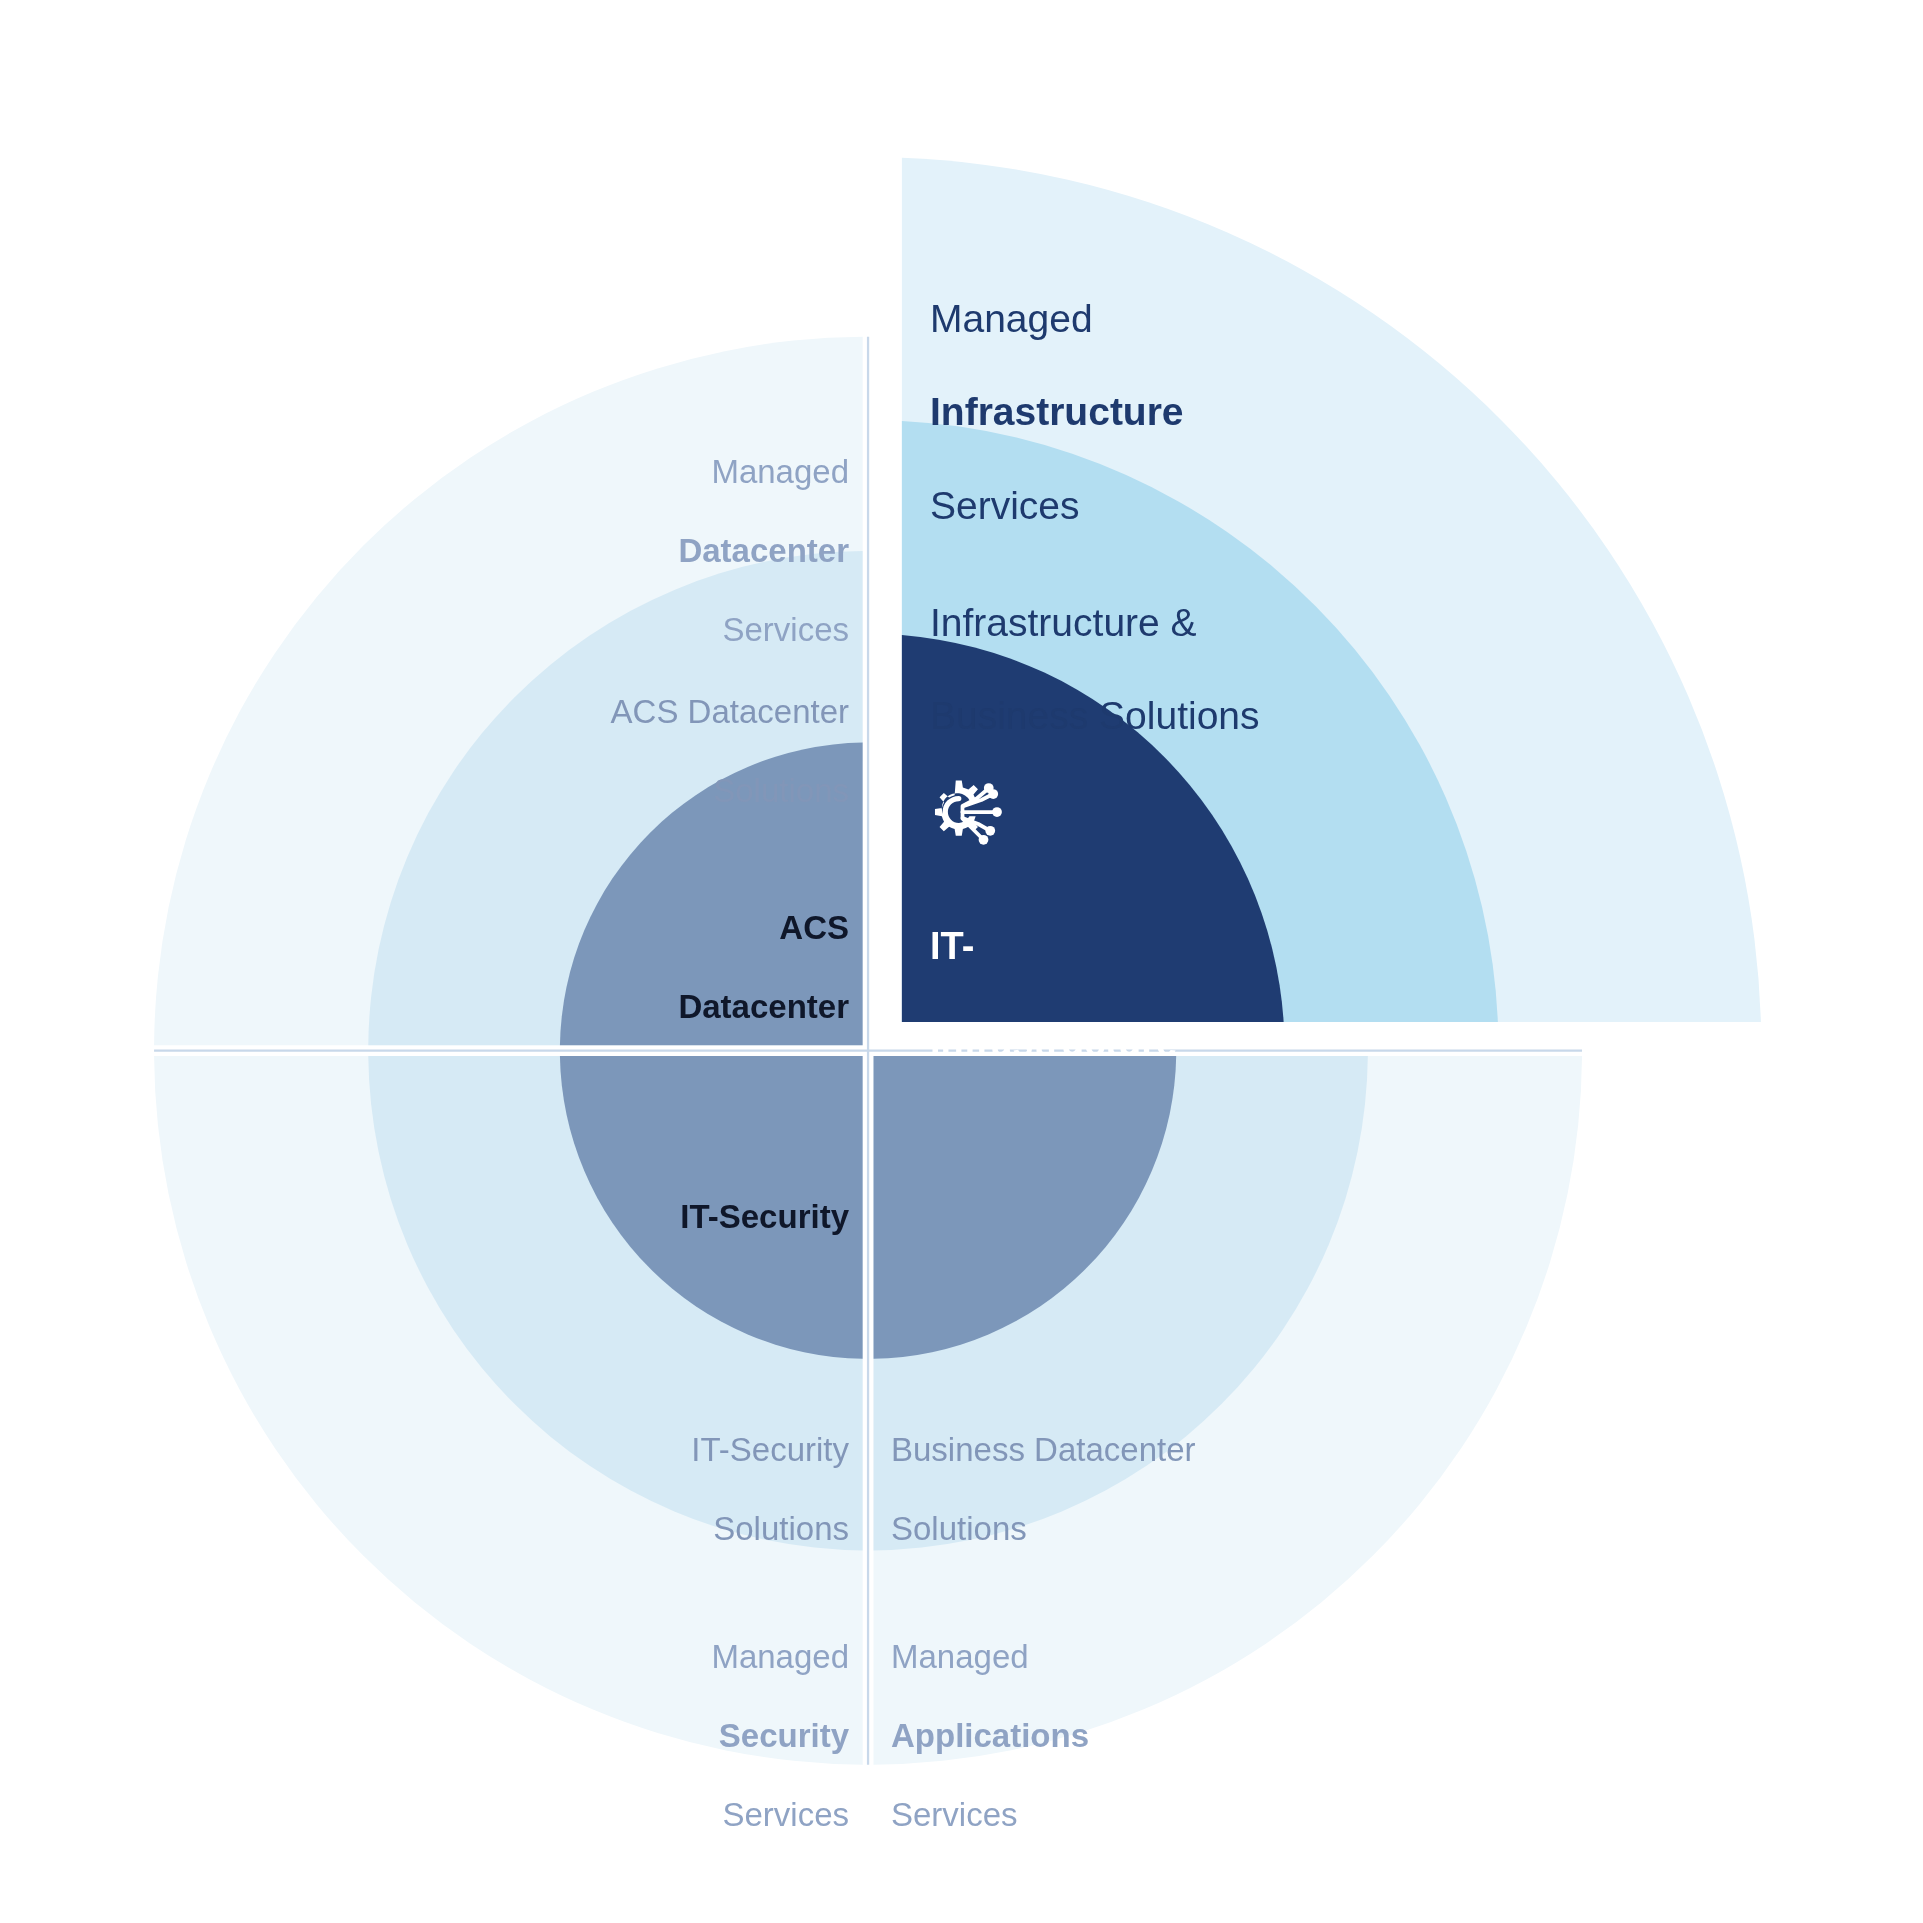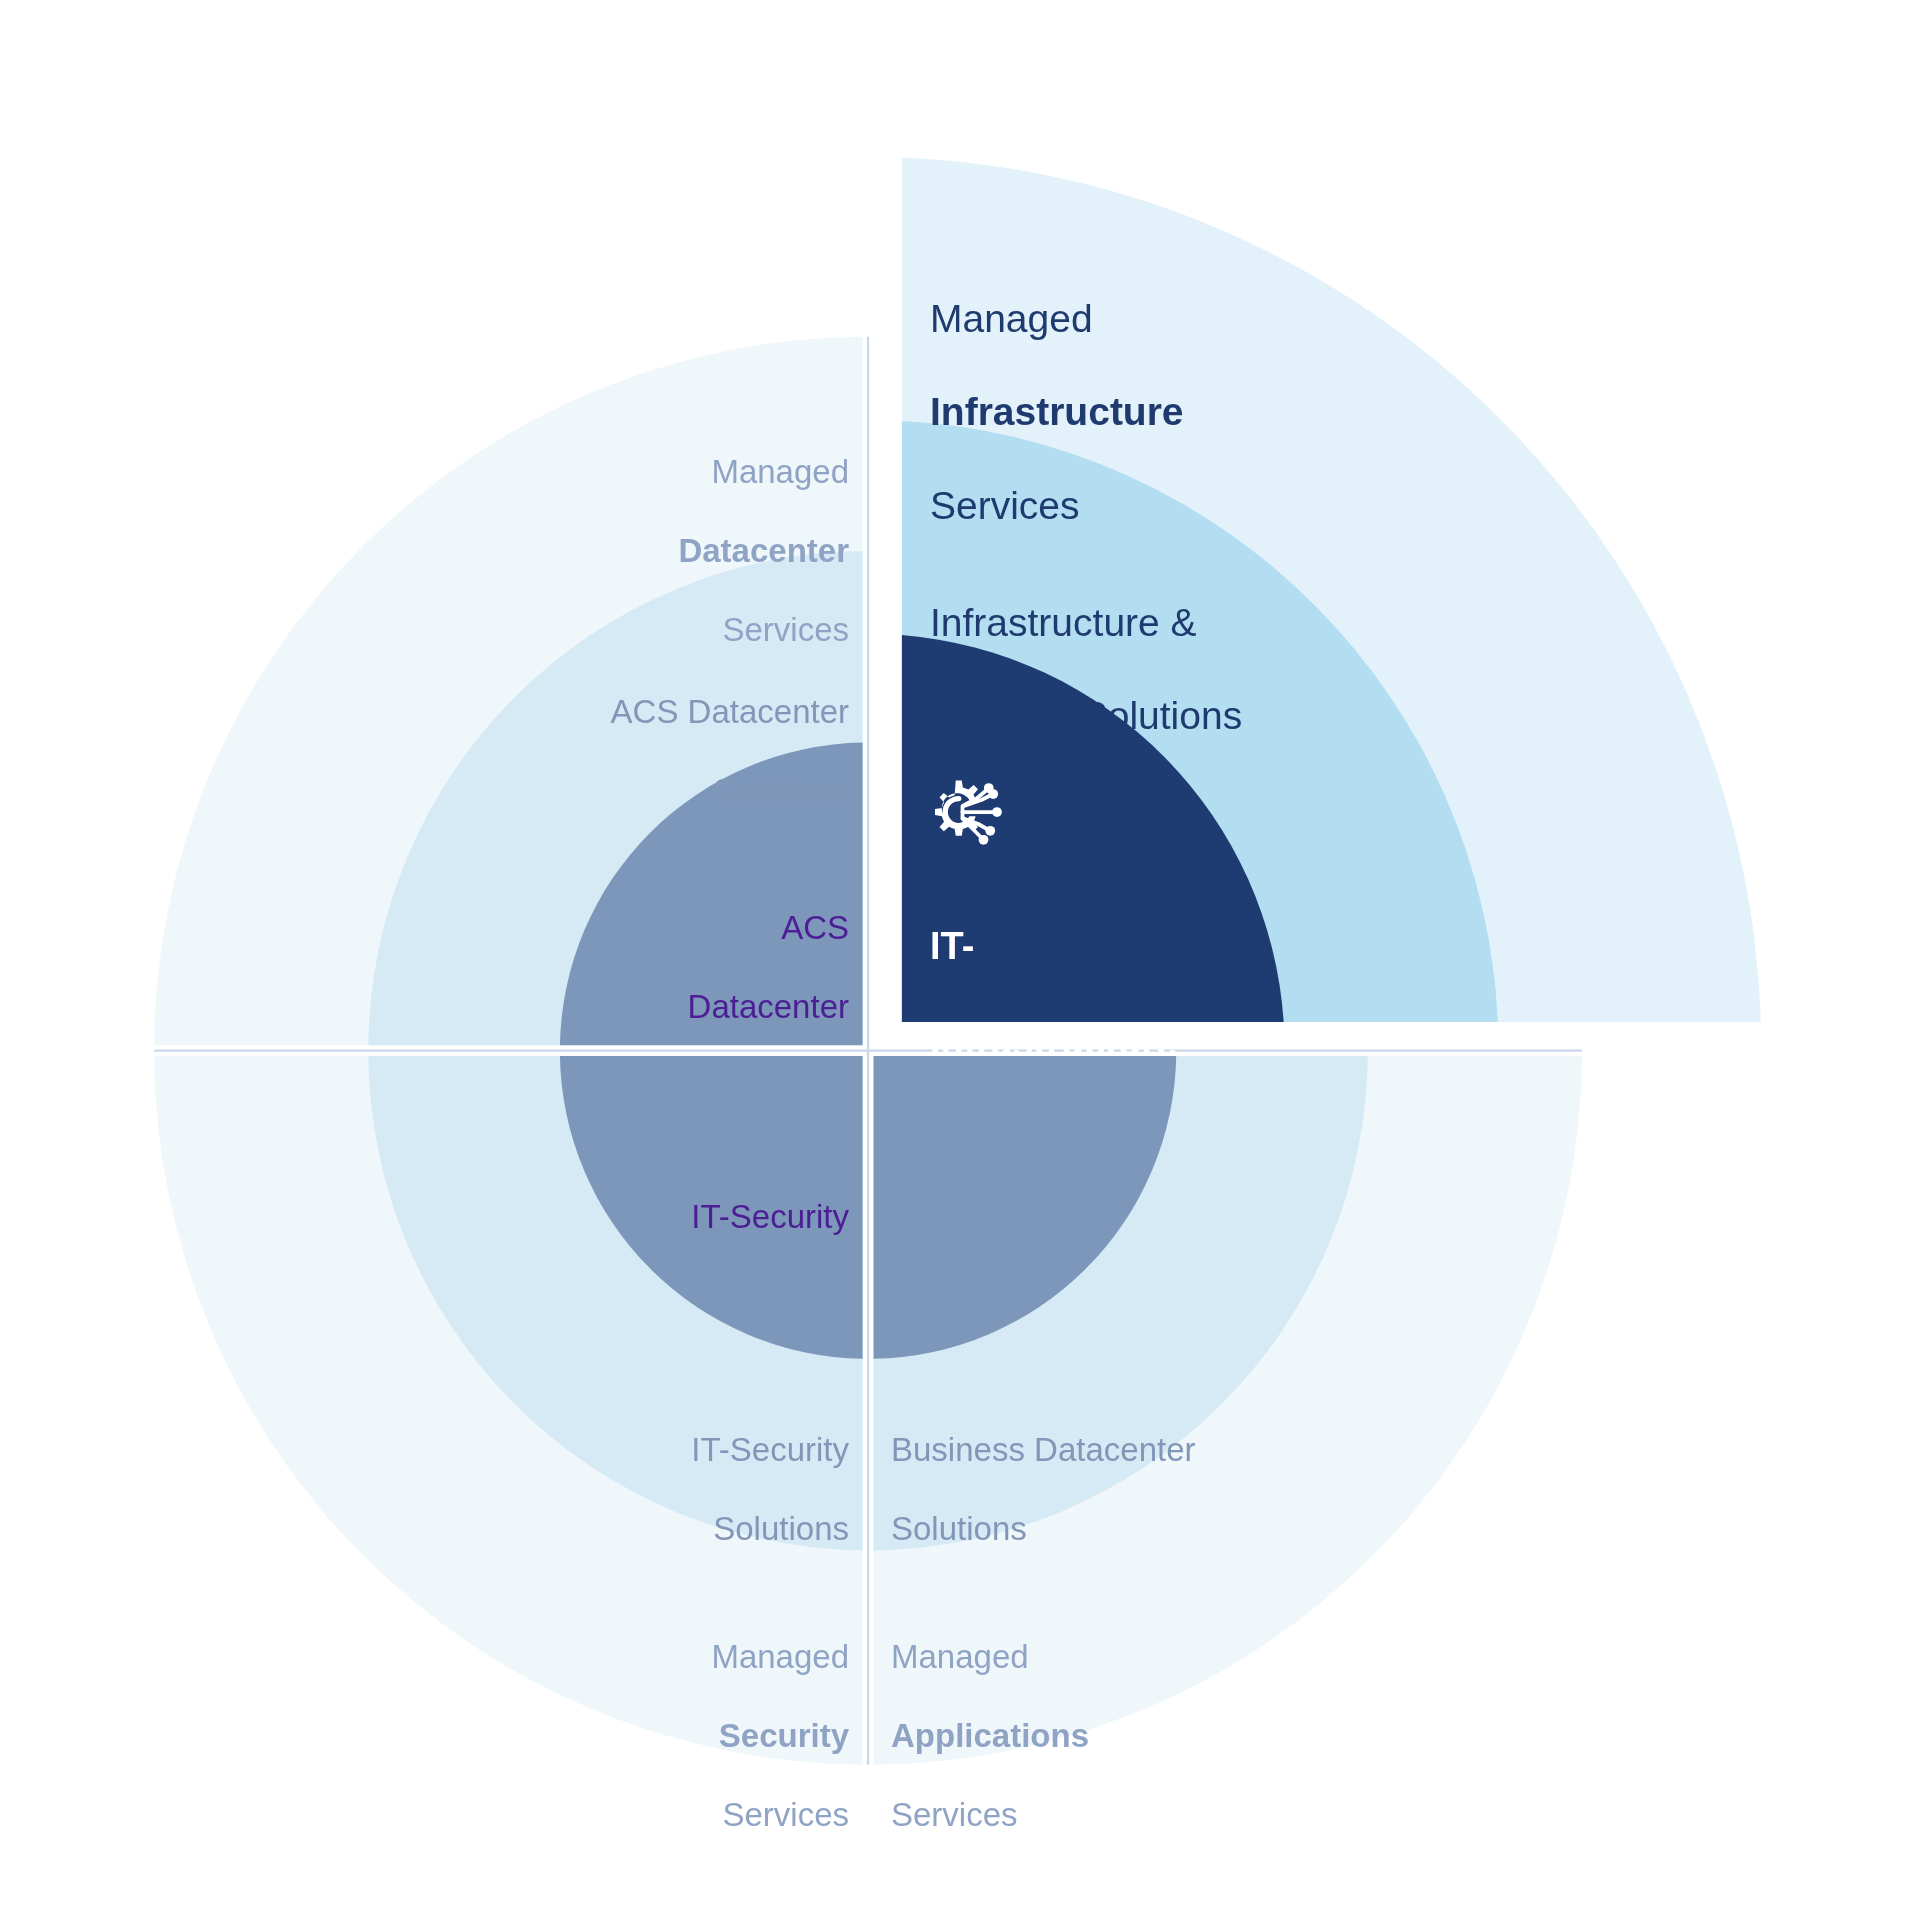--- a/index.html
+++ b/index.html
@@ -12,21 +12,21 @@
   
   .t-outer   {font-size:33px;font-weight:400;}
   .t-mid     {font-size:33px;font-weight:400;}
   .t-inner   {font-size:33px;font-weight:400;}
   .t-hero    {font-size:39px;font-weight:400;}
   .t-core    {font-size:38px;font-weight:700;}
 
   .c-muted   {color:#8fa3c4;}
   .c-muted2  {color:#8296b8;}
   .c-navy    {color:#1e3a6e;}
-  .c-onslate {color:#4c1d95;}
+  .c-onslate {color:#0f172a;font-weight:bold;}
   .c-white   {color:#ffffff;}
 
   .ta-r{text-align:right;}
   .ta-l{text-align:left;}
 
   #core-icon{position:absolute;width:83px;height:72px;}
 </style>
 </head>
 <body>
 
@@ -59,21 +59,21 @@
   </svg>
 
   <div class="lbl ta-l t-hero c-navy" style="left:930px; top:249px; width:556px;">
     <span>Managed</span><br>
     <b>Infrastructure</b><br>
     <span>Services</span>
   </div>
 
   <div class="lbl ta-l t-hero c-navy" style="left:930px; top:553px; width:571px;">
     <span>Infrastructure &amp;</span><br>
-    <span>Security Solutions</span>
+    <span>Business Solutions</span>
   </div>
 
   <div id="core-icon" style="left:927px; top:776px;">
     <svg viewBox="0 0 110 96" width="83" height="72" aria-hidden="true">
       <g fill="#ffffff">
         <path d="M38 6 L46 6 L47.5 15.2 C50.1 15.8 52.6 16.8 54.9 18.1 L61.9 12.1 L67.6 17.8 L61.6 24.8
                  C62.9 27.1 63.9 29.6 64.5 32.2 L64.5 32.2 L56.3 32.2
                  A20 20 0 1 0 56.3 53.6 L64.5 53.6 C63.9 56.2 62.9 58.7 61.6 61.0 L67.6 68.0 L61.9 73.7
                  L54.9 67.7 C52.6 69.0 50.1 70.0 47.5 70.6 L46 79.8 L38 79.8 L36.5 70.6
                  C33.9 70.0 31.4 69.0 29.1 67.7 L22.1 73.7 L16.4 68.0 L22.4 61.0

